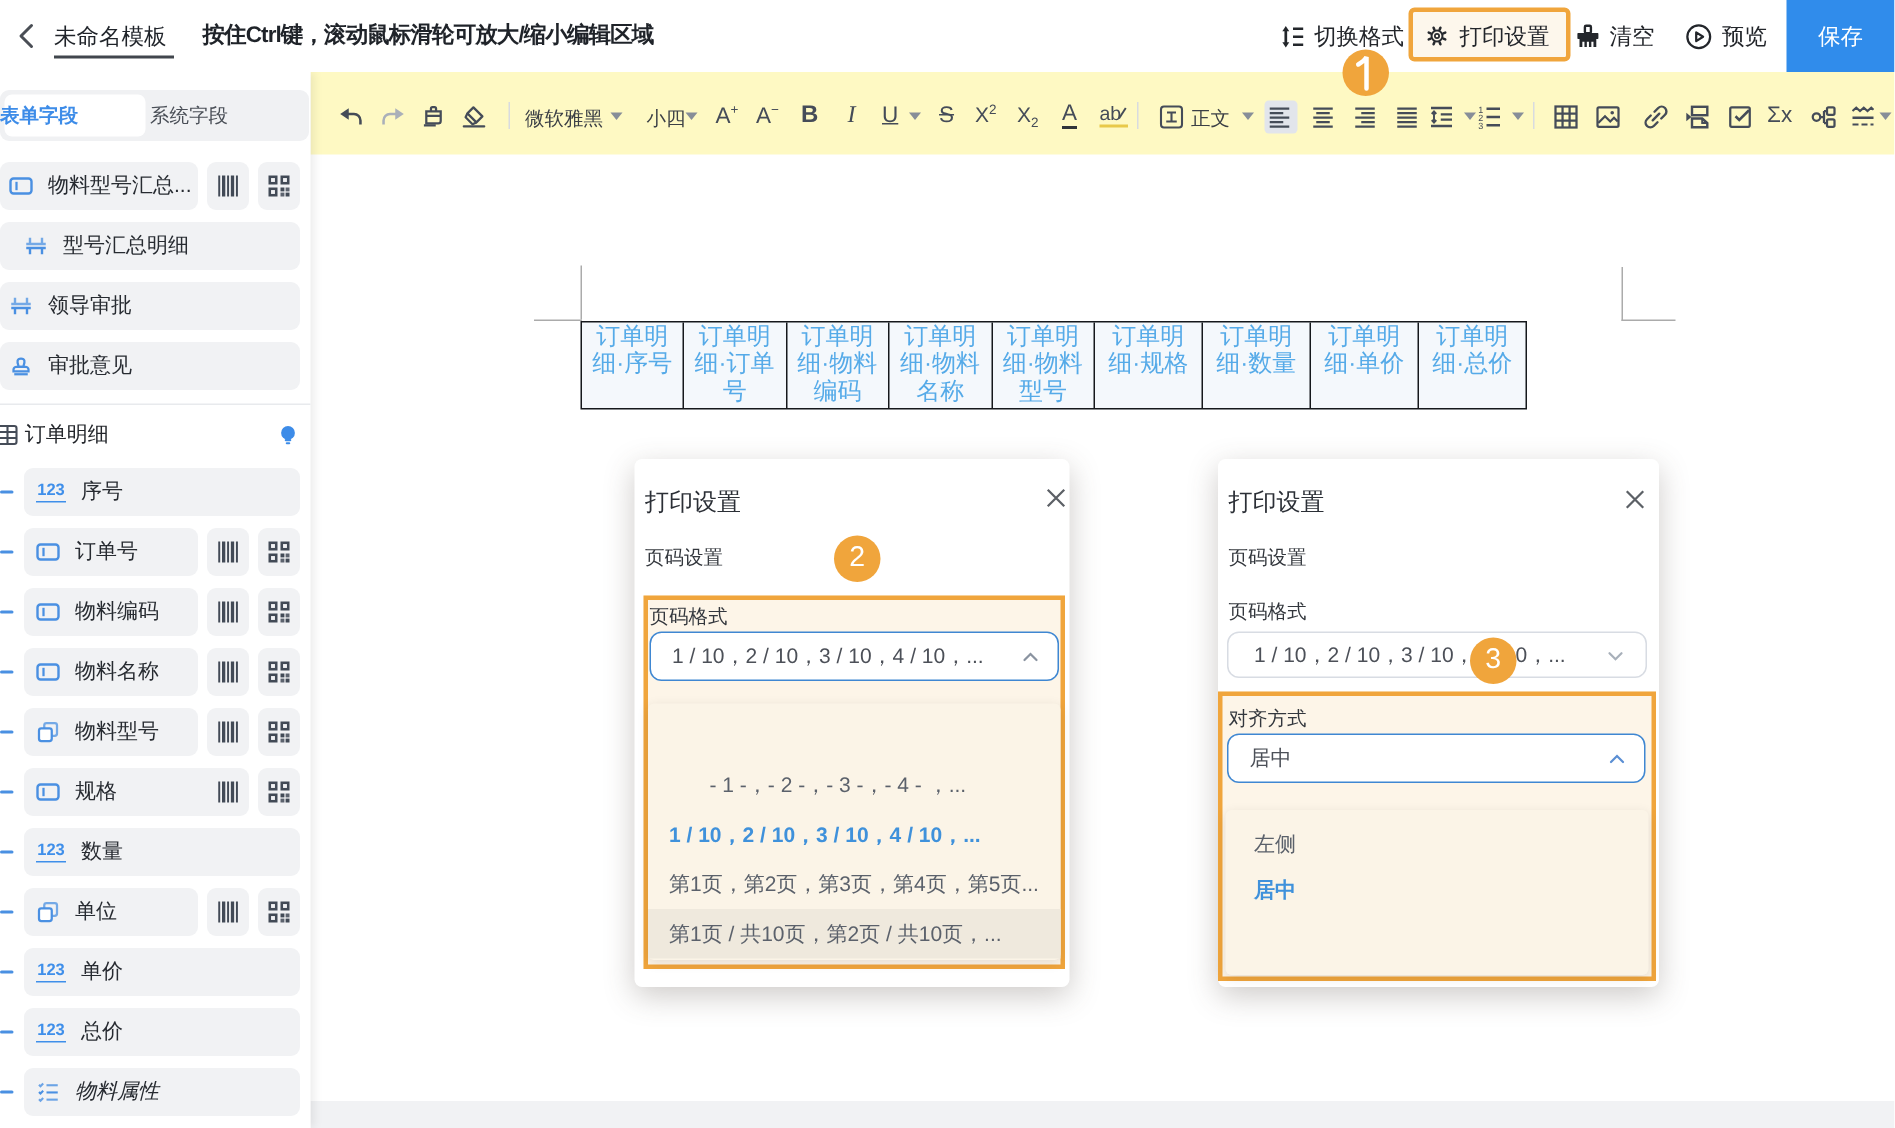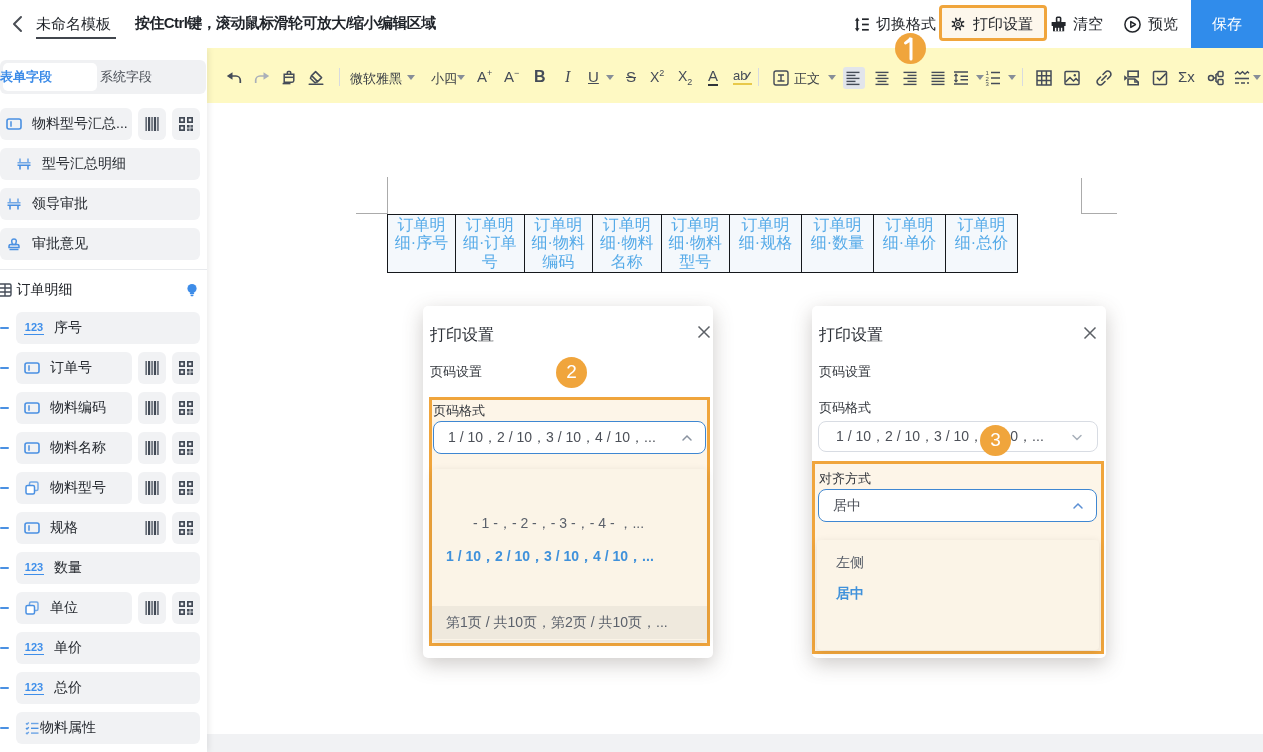--- a/index.html
+++ b/index.html
@@ -582,21 +582,21 @@
         <svg width="16" height="16" viewBox="0 0 16 16" style="flex:none;">
           <g stroke="#4a90e2" stroke-width="1.4" fill="none">
             <path d="M2 3.2 L3 4.2 L4.8 2.4" opacity="0.8"></path>
             <path d="M7 3.5 H14.5" opacity="0.8"></path>
             <path d="M2 8 L3 9 L4.8 7.2"></path>
             <path d="M7 8.3 H14.5"></path>
             <path d="M2 12.8 L3 13.8 L4.8 12" opacity="0.8"></path>
             <path d="M7 13.1 H14.5" opacity="0.8"></path>
           </g>
         </svg>
-        <span class="txt" style="">物料属性</span>
+        <span class="txt" style="margin-left:10px;font-style:italic;">物料属性</span>
       </div>
   <div class="dash" style="top:679px;"></div>
   <div class="divider"></div>
   <div class="grouphdr">
         <div style="position:absolute;left:0px;top:8px;width:12px;height:16px;overflow:hidden;"><svg width="16" height="16" viewBox="0 0 16 16" style="flex:none;">
             <g stroke="#454c58" stroke-width="1.4" fill="none">
               <rect x="-4" y="2" width="15" height="12" rx="1.5"></rect>
               <path d="M-4 6 H11 M-4 10 H11 M5 2 V14"></path>
             </g>
           </svg></div>
@@ -643,20 +643,21 @@
   <div style="position:absolute; left:6px; top:91px; width:281px; height:249px; border:3px solid #f0a53c; background:#fdf5e8;"></div>
   <div class="lbl" style="left:10px; top:96px;">页码格式</div>
   <div class="sel" style="left:10px; top:115px; width:273px; height:33px; border:1.5px solid #3f87d2; line-height:30px; padding-left:14px;">1 / 10，2 / 10，3 / 10，4 / 10，...<span style="position:absolute; right:12px; top:10px; width:12px; height:12px;">
         <svg width="12" height="12" viewBox="0 0 12 12" style="position:absolute;">
           <path d="M2 8 L6 4 L10 8" fill="none" stroke="#8a93a0" stroke-width="1.5" stroke-linecap="round"></path>
         </svg>
       </span></div>
   <div style="position:absolute; left:9px; top:163px; width:275px; height:171px; background:#fbf4e7; border-radius:4px; box-shadow:0 2px 8px rgba(0,0,0,0.10);"></div>
   <div style="position:absolute; left:9px; top:201px; width:275px; height:33px; line-height:33px; padding-left:14px; font-size:14px; color:#5b616b; font-weight:400;  white-space:nowrap; overflow:hidden;margin-left:27px;">- 1 -，- 2 -，- 3 -，- 4 - ，...</div>
   <div style="position:absolute; left:9px; top:234px; width:275px; height:33px; line-height:33px; padding-left:14px; font-size:14px; color:#3f91db; font-weight:700;  white-space:nowrap; overflow:hidden;">1 / 10，2 / 10，3 / 10，4 / 10，...</div>
+  <div style="position:absolute; left:9px; top:267px; width:275px; height:33px; line-height:33px; padding-left:14px; font-size:14px; color:#5b616b; font-weight:400;  white-space:nowrap; overflow:hidden;">第1页，第2页，第3页，第4页，第5页...</div>
   <div style="position:absolute; left:9px; top:300px; width:275px; height:33px; line-height:33px; padding-left:14px; font-size:14px; color:#5b616b; font-weight:400; background:#efe9dd; white-space:nowrap; overflow:hidden;">第1页 / 共10页，第2页 / 共10页，...</div>
   </div>
 
 <div class="dialog" id="dlgR" style="left:812px; width:294px; height:352px;">
   <div class="dlg-title" style="left:7px; top:19px;">打印设置</div>
   <div style="position:absolute; left:271px; top:20px; width:14px; height:14px;">
       <svg class="xbtn" viewBox="0 0 14 14">
         <path d="M1.5 1.5 L12.5 12.5 M12.5 1.5 L1.5 12.5" stroke="#5c6066" stroke-width="1.5"></path>
       </svg>
     </div>

